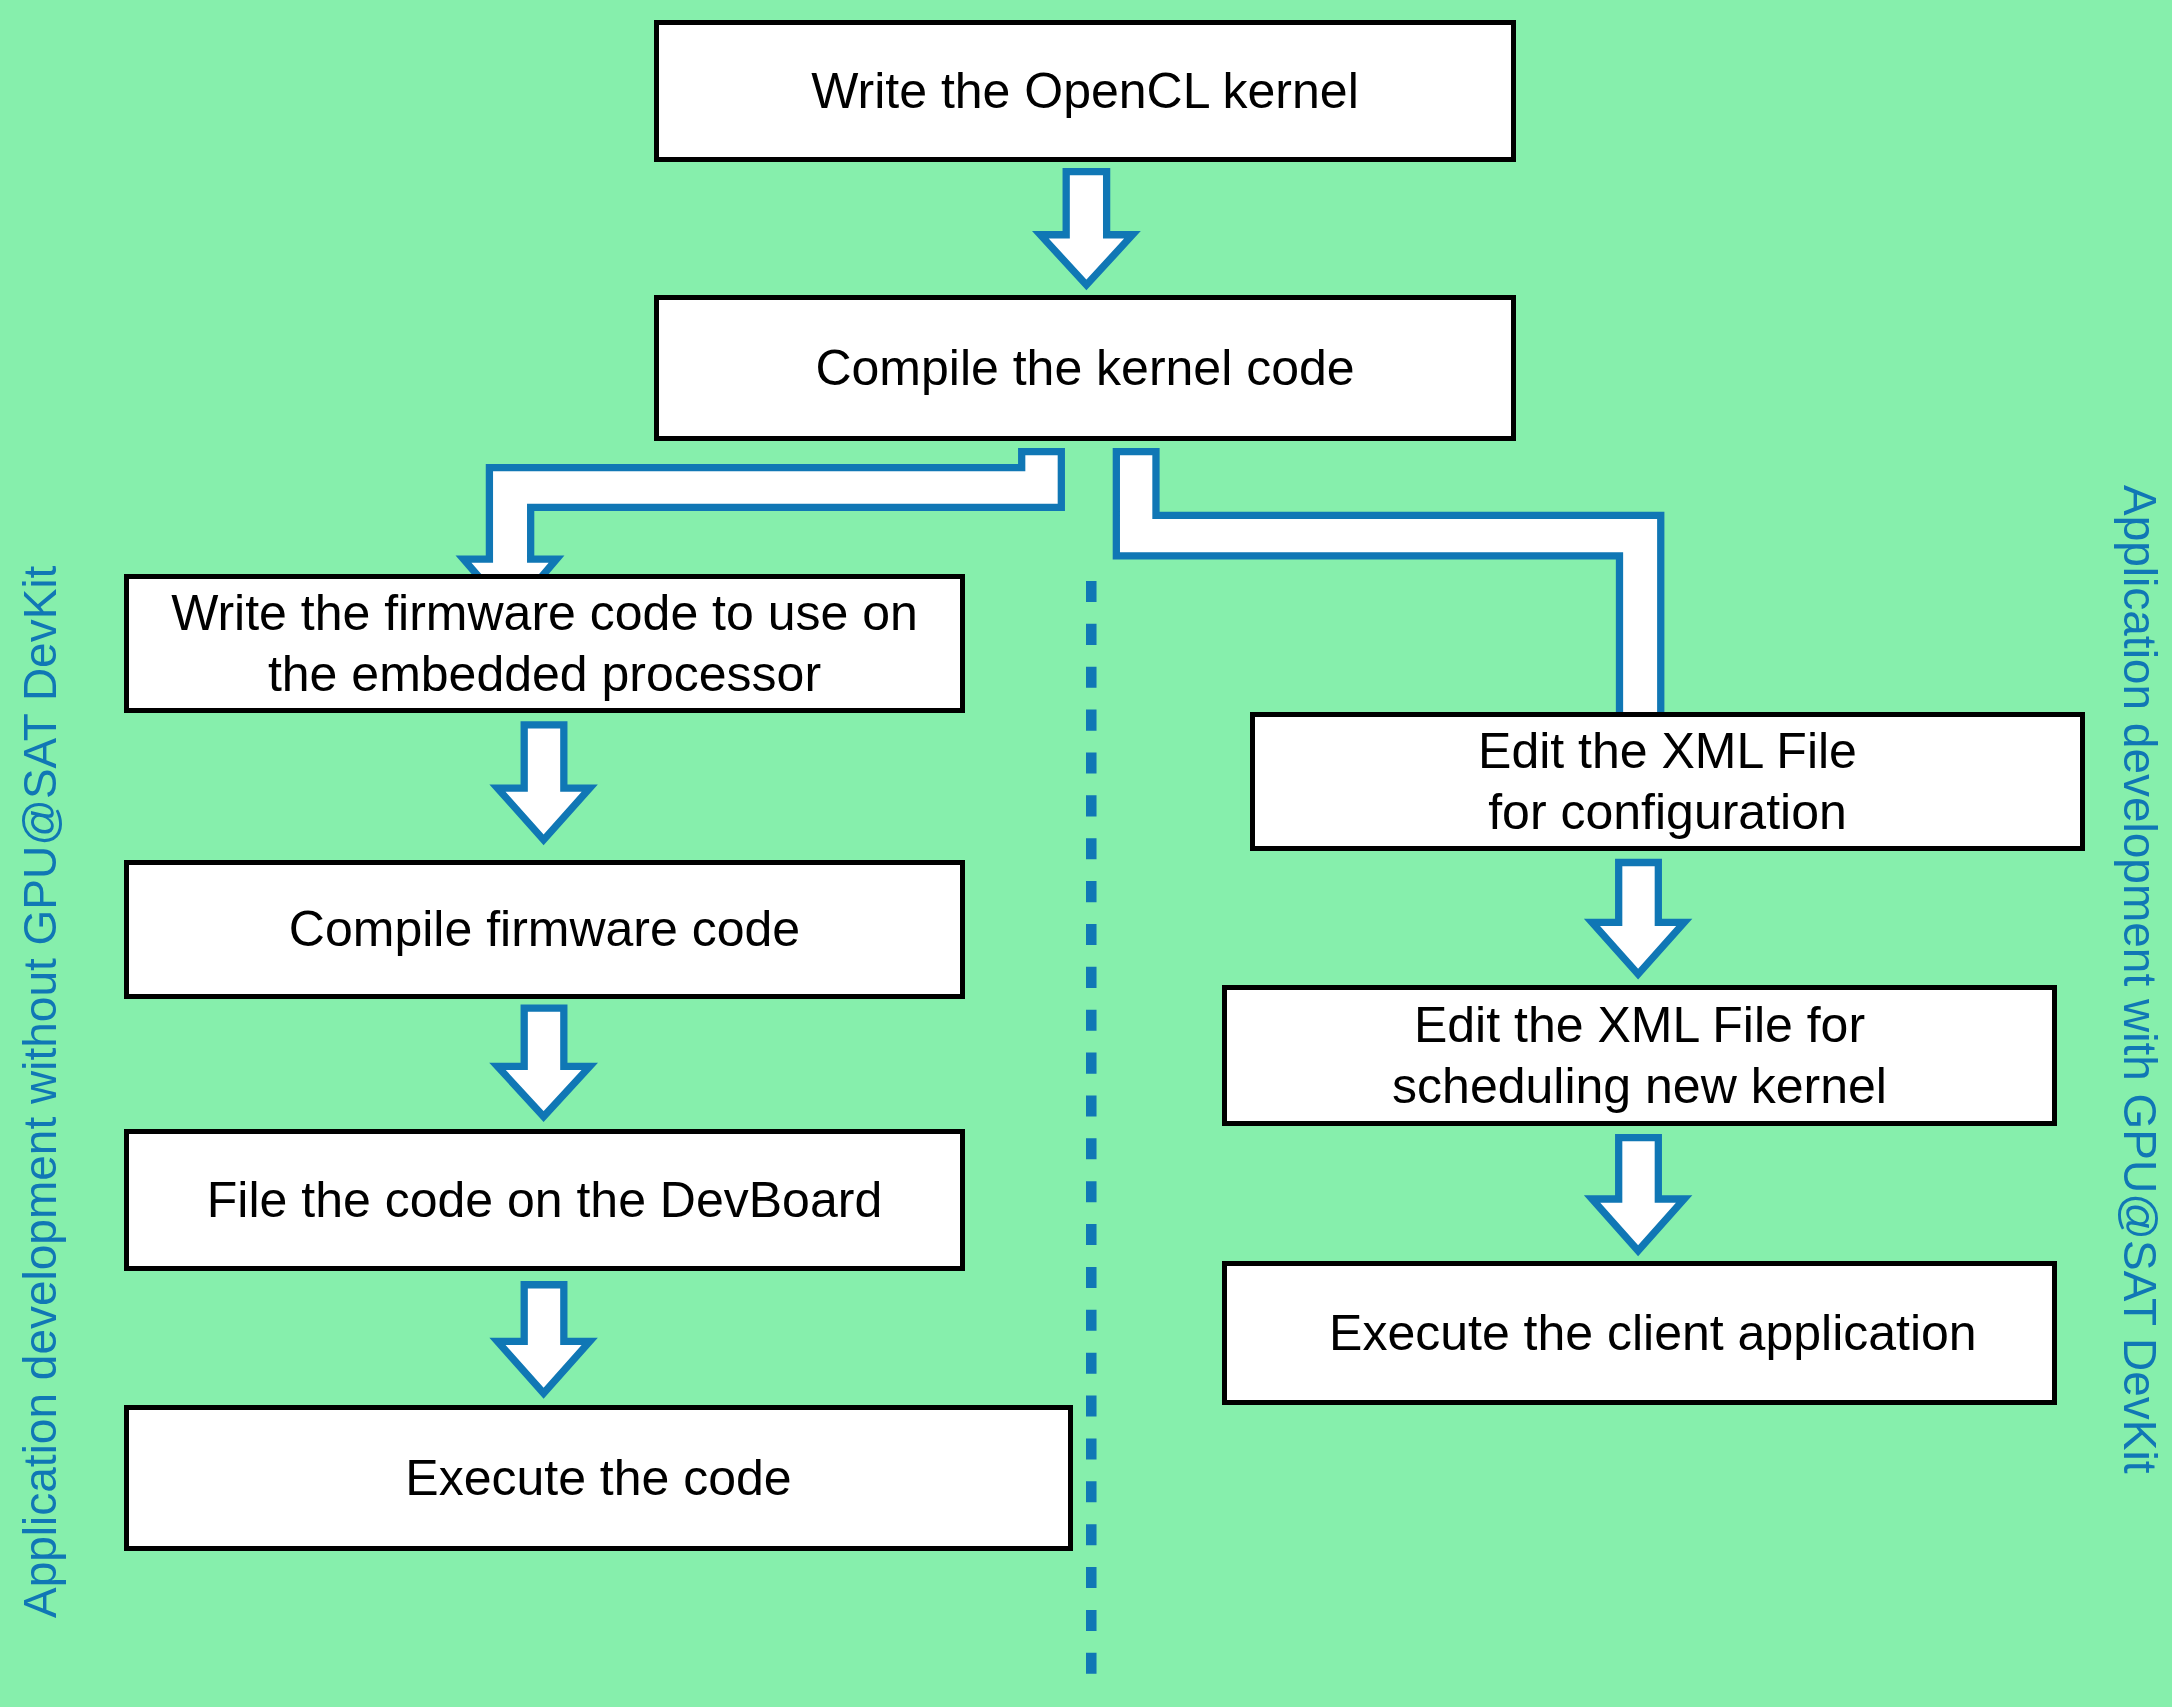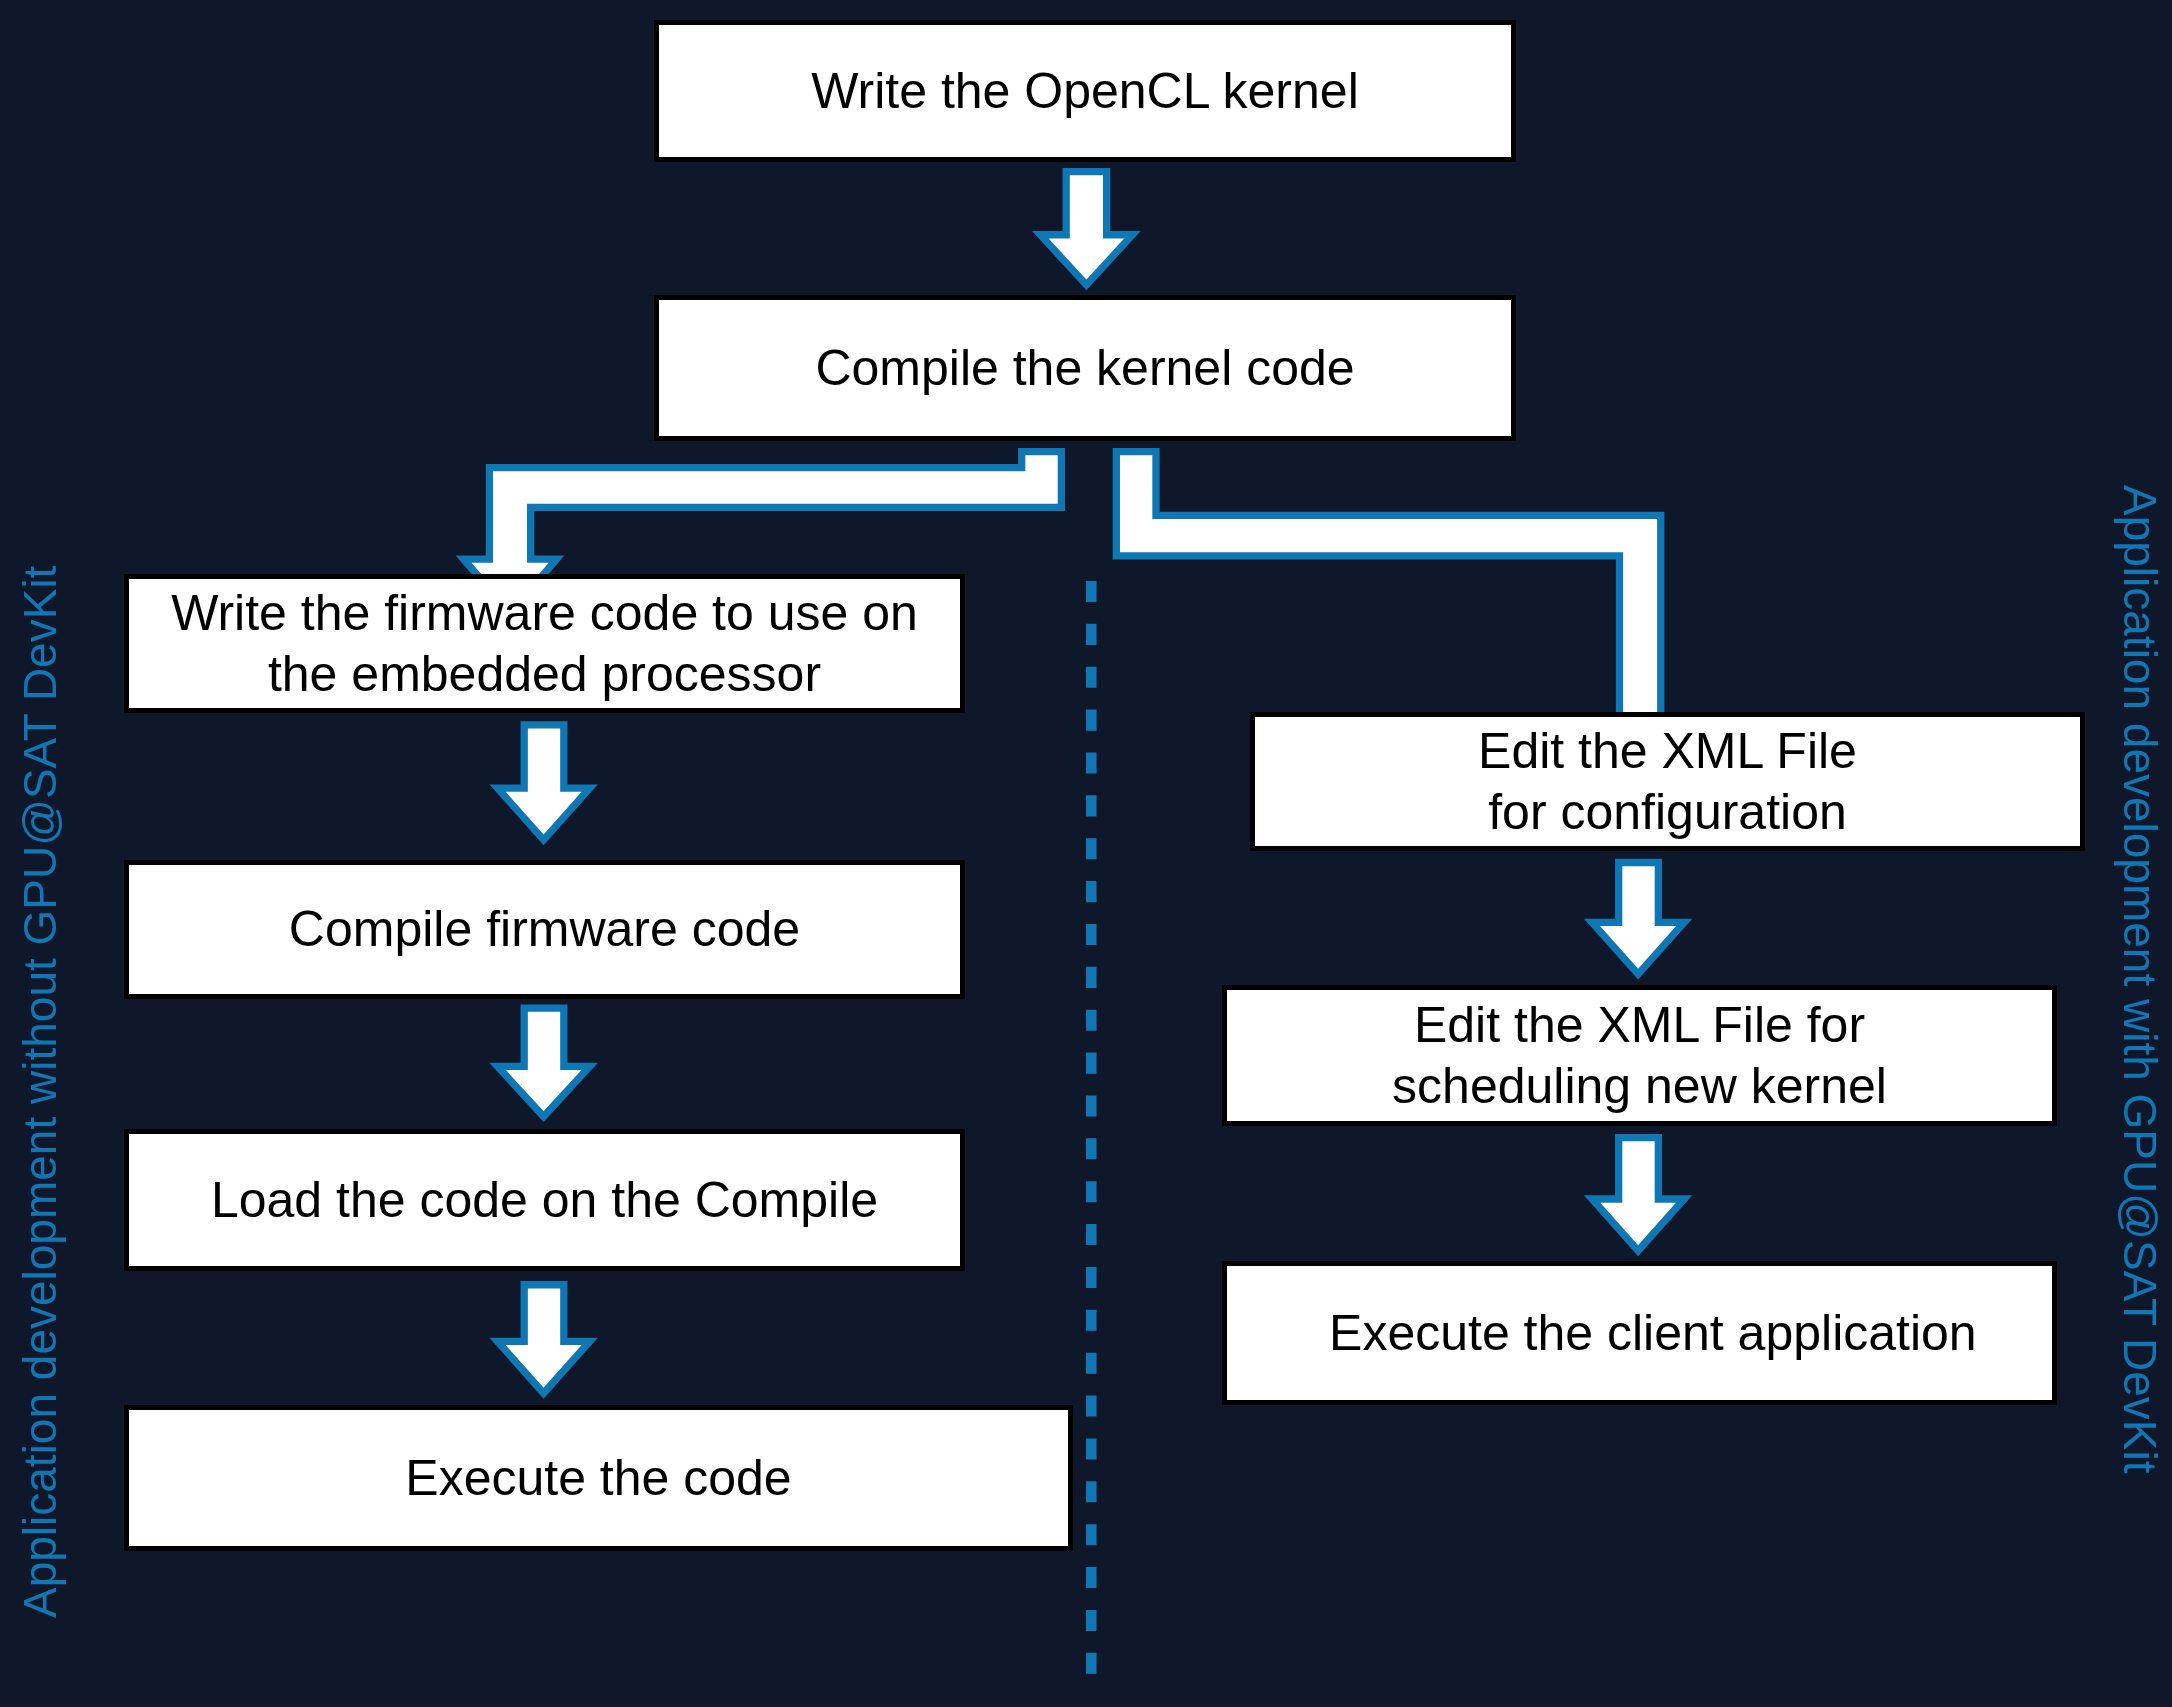--- a/index.html
+++ b/index.html
@@ -4,21 +4,21 @@
 <style>
   html, body {
     margin: 0;
     padding: 0;
     background: #ffffff;
   }
   #stage {
     position: relative;
     width: 2172px;
     height: 1708px;
-    background: #0f172a;
+    background: #86efac;
     overflow: hidden;
     font-family: "Liberation Sans", sans-serif;
   }
   .node {
     position: absolute;
     box-sizing: border-box;
     border: 5.7px solid #000000;
     background: #ffffff;
     display: flex;
     align-items: center;
@@ -96,21 +96,21 @@
 
   <div class="node" style="left:654px; top:20px; width:862px; height:142px;">Write the OpenCL kernel</div>
 
   <div class="node" style="left:654px; top:295px; width:862px; height:146px;">Compile the kernel code</div>
 
   <div class="node" style="left:124px; top:574px; width:841px; height:139px;">Write the firmware code to use on
 the embedded processor</div>
 
   <div class="node" style="left:124px; top:860px; width:841px; height:139px;">Compile firmware code</div>
 
-  <div class="node" style="left:124px; top:1129px; width:841px; height:142px;">Load the code on the Compile</div>
+  <div class="node" style="left:124px; top:1129px; width:841px; height:142px;">File the code on the DevBoard</div>
 
   <div class="node" style="left:124px; top:1405px; width:949px; height:146px;">Execute the code</div>
 
   <div class="node" style="left:1222px; top:712px; width:835px; height:139px;margin-left:28px;">Edit the XML File
 for configuration</div>
 
   <div class="node" style="left:1222px; top:985px; width:835px; height:141px;">Edit the XML File for
 scheduling new kernel</div>
 
   <div class="node" style="left:1222px; top:1261px; width:835px; height:144px;padding-left:38px;">Execute the client application</div>

